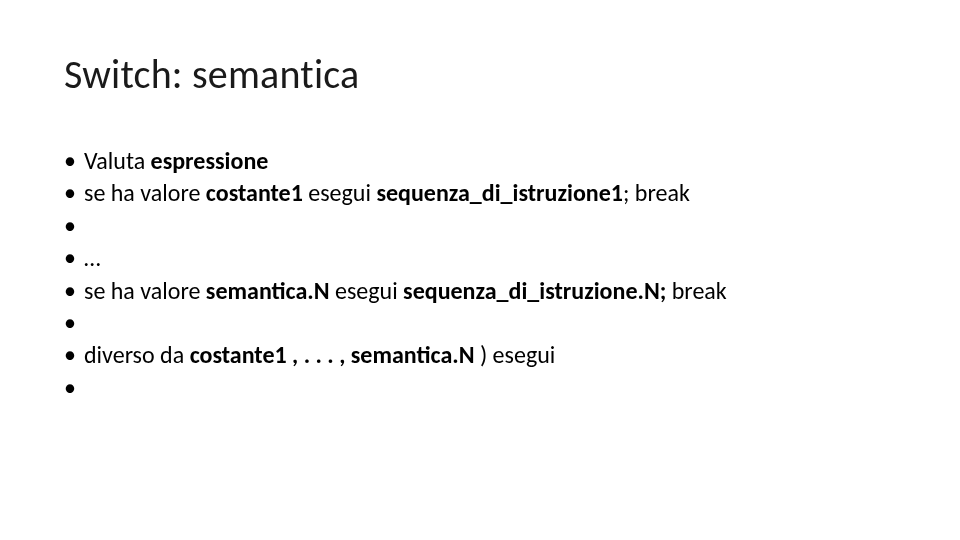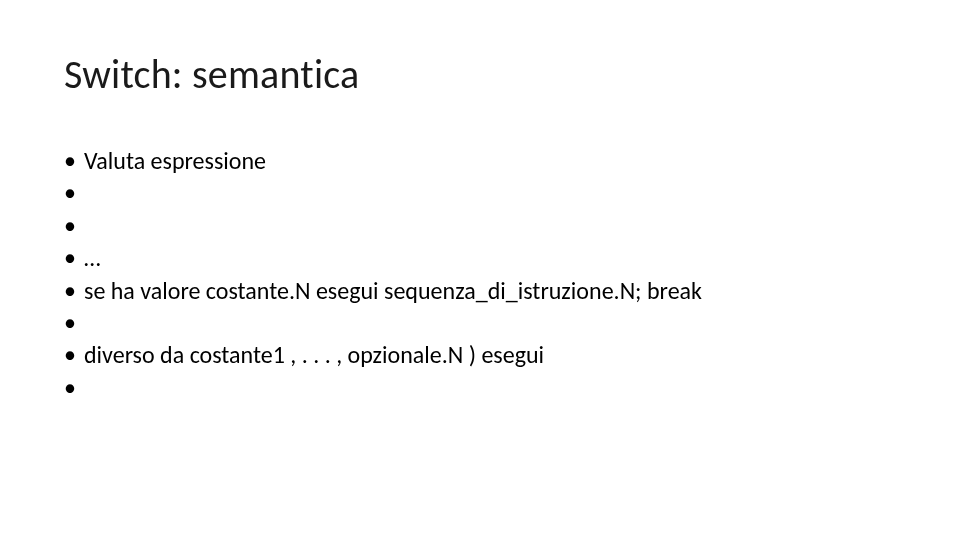--- a/index.html
+++ b/index.html
@@ -32,51 +32,52 @@
     display: flex;
     align-items: flex-start;
     margin: 0;
   }
   .bullet-marker {
     width: 20px;
     flex: 0 0 20px;
     text-align: left;
   }
   .bullet-text b {
-    font-weight: 400;
+    font-weight: 700;
   }
 </style>
 </head>
 <body>
 
 <div class="slide">
   <h1 class="title">Switch: semantica</h1>
   <div class="bullets" id="bullets">
       <div class="bullet-row">
         <span class="bullet-marker">•</span>
         <span class="bullet-text">Valuta <b>espressione</b></span>
       </div>
       <div class="bullet-row">
         <span class="bullet-marker">•</span>
+        <span class="bullet-text">se ha valore <b>costante1</b> esegui <b>sequenza_di_istruzione1</b>; break</span>
       </div>
       <div class="bullet-row">
         <span class="bullet-marker">•</span>
       </div>
       <div class="bullet-row">
         <span class="bullet-marker">•</span>
         <span class="bullet-text">…</span>
       </div>
       <div class="bullet-row">
         <span class="bullet-marker">•</span>
-        <span class="bullet-text">se ha valore <b>costante.N</b> esegui <b>sequenza_di_istruzione.N;</b> break</span>
+        <span class="bullet-text">se ha valore <b>semantica.N</b> esegui <b>sequenza_di_istruzione.N;</b> break</span>
       </div>
       <div class="bullet-row">
         <span class="bullet-marker">•</span>
       </div>
       <div class="bullet-row">
         <span class="bullet-marker">•</span>
-        <span class="bullet-text">diverso da <b>costante1 , . . . , opzionale.N</b> ) esegui</span>
+        <span class="bullet-text">diverso da <b>costante1 , . . . , semantica.N</b> ) esegui</span>
       </div>
       <div class="bullet-row">
         <span class="bullet-marker">•</span>
       </div>
     </div>
 </div>
 
 </body></html>

